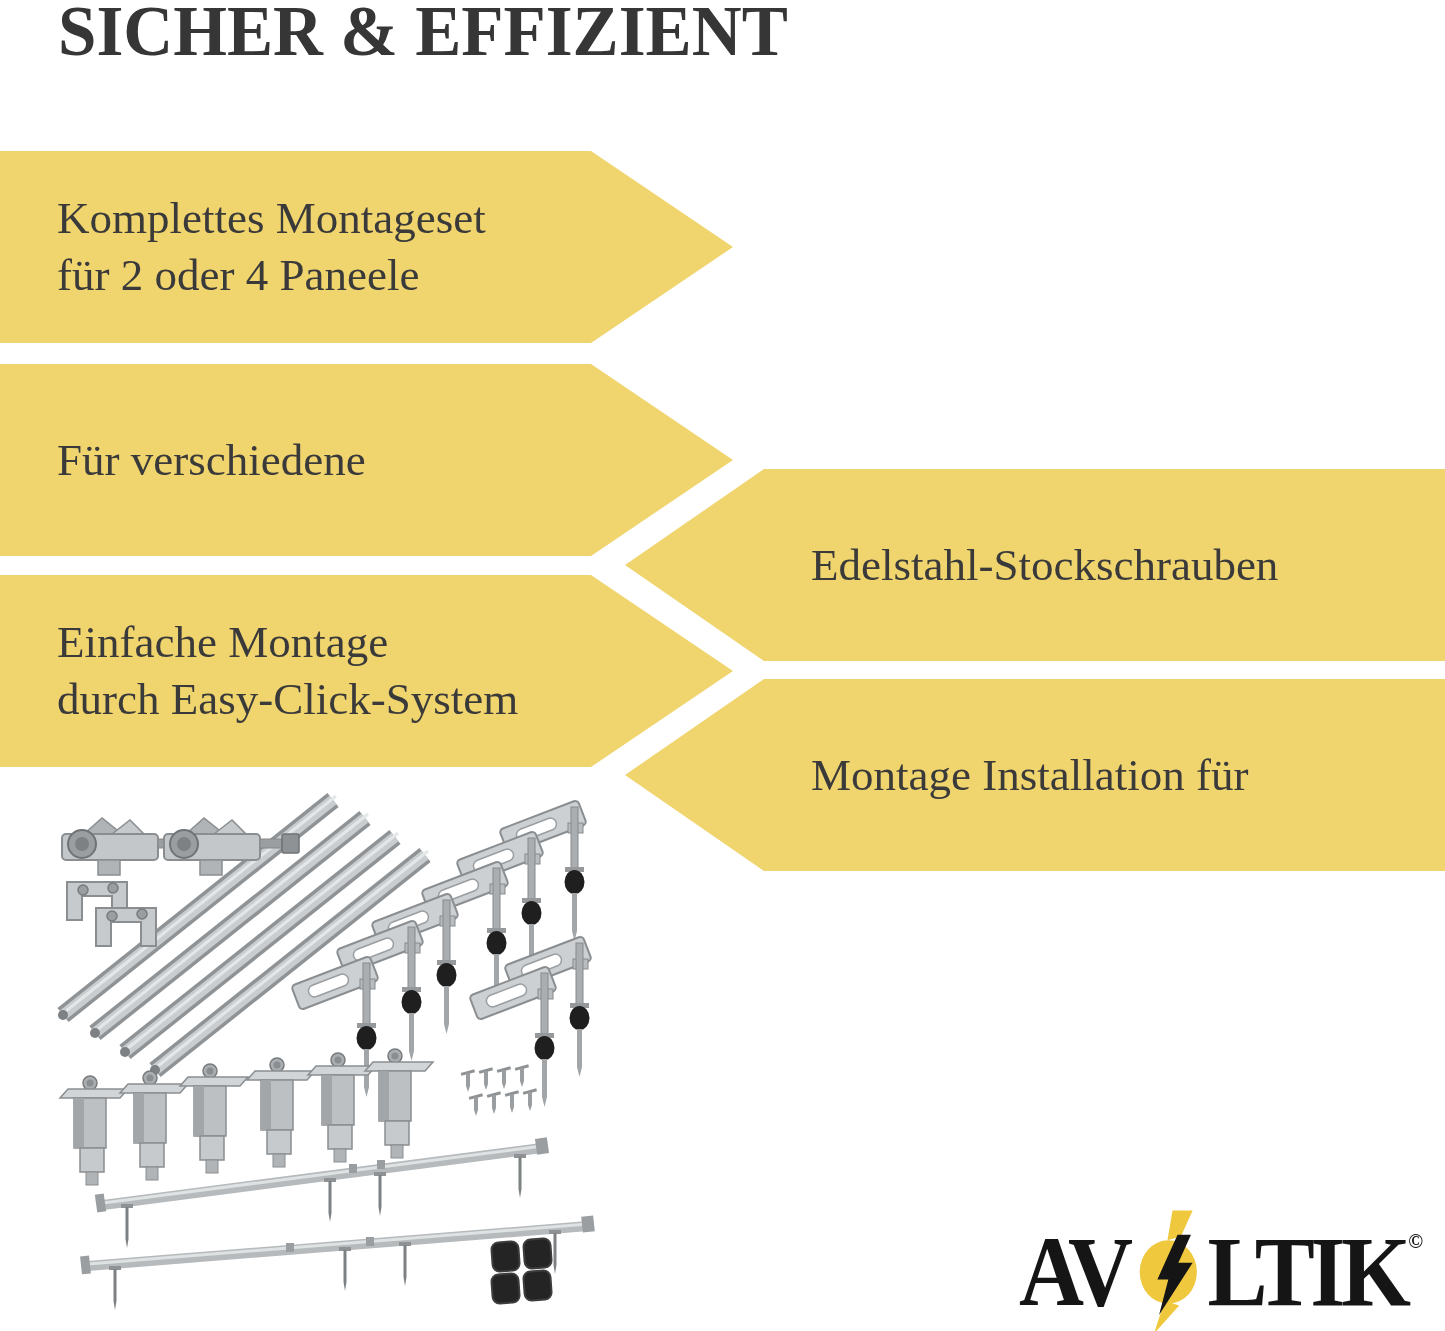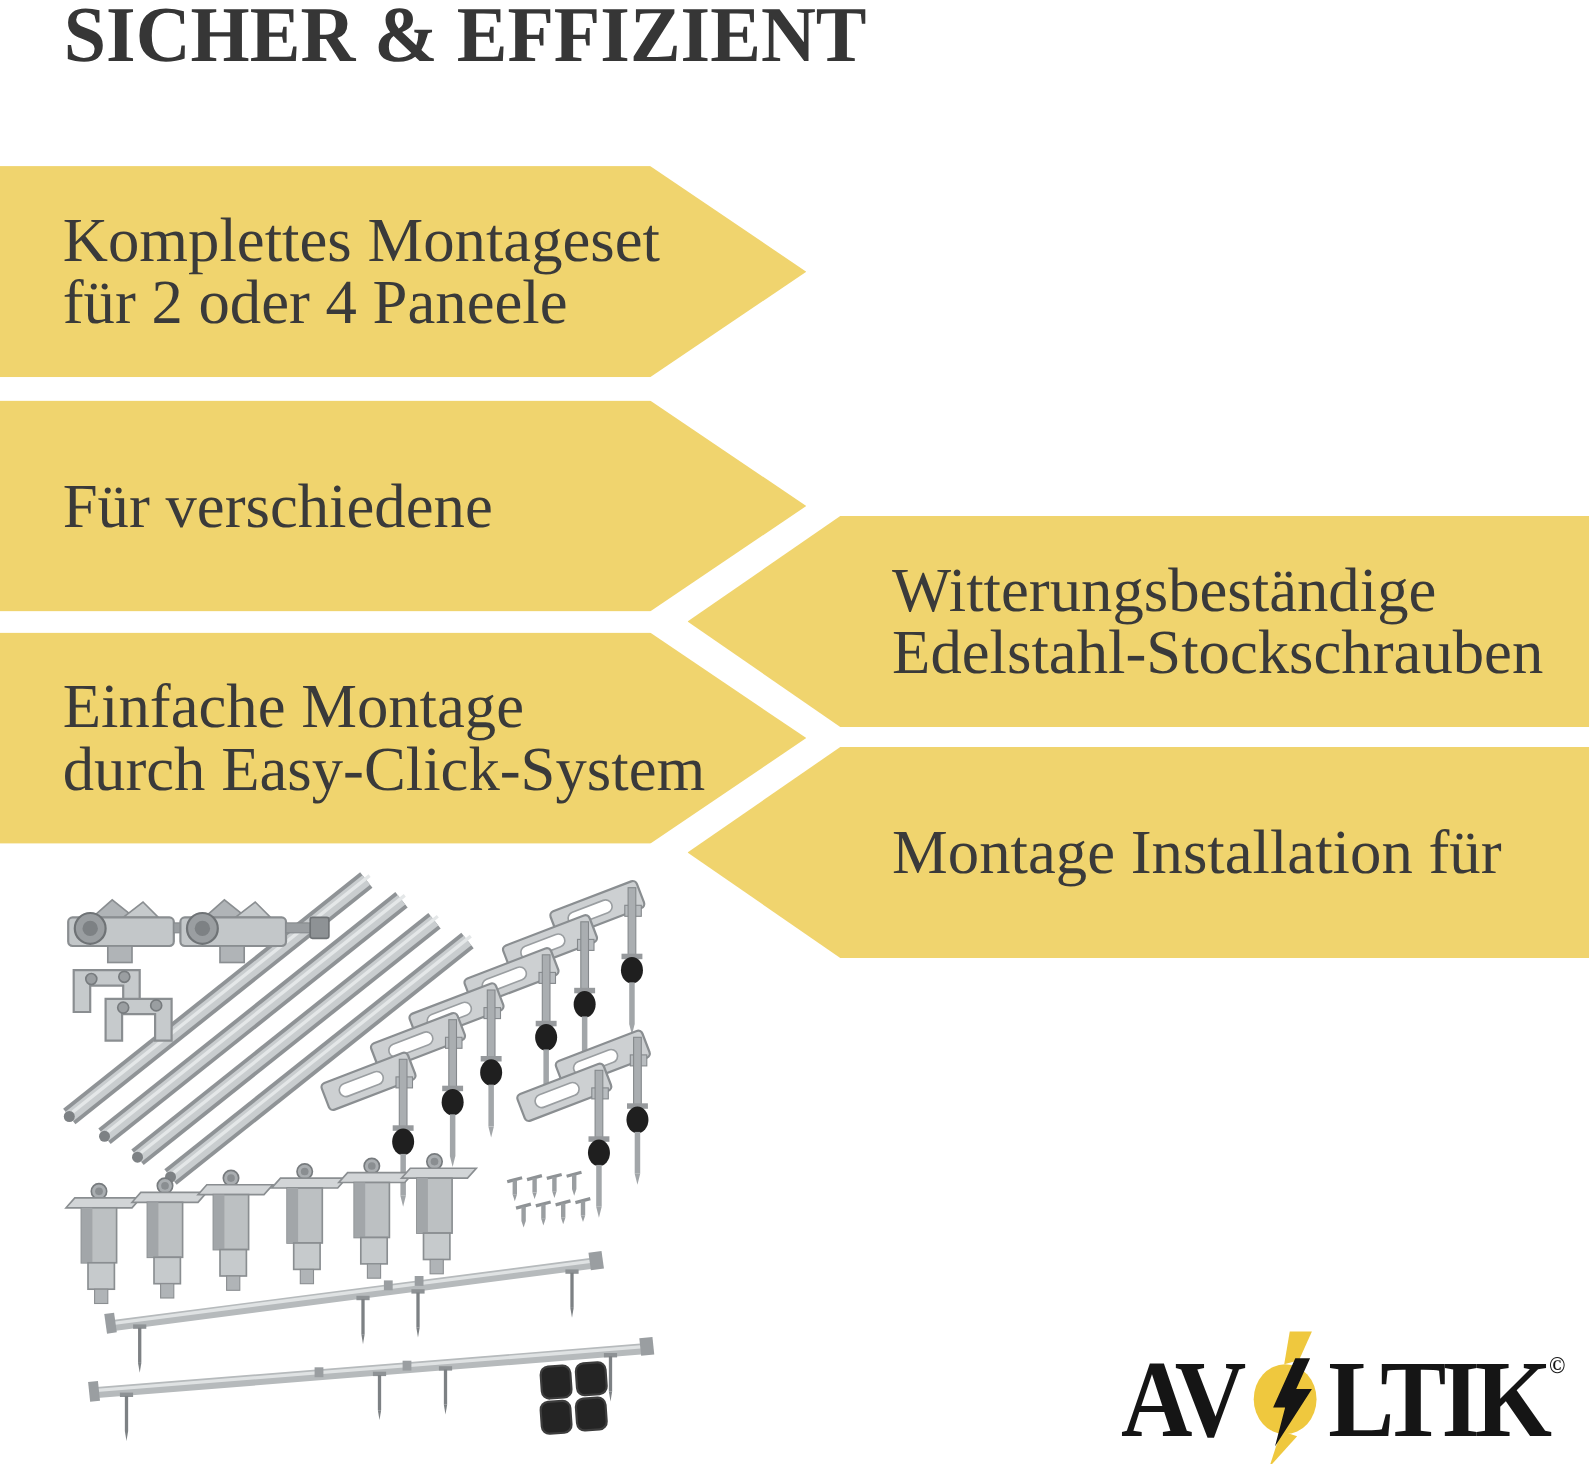--- a/index.html
+++ b/index.html
@@ -5,21 +5,21 @@
   html,body{margin:0;padding:0;background:#fff;}
   #canvas{position:relative;width:1445px;height:1331px;background:var(--bg,#fff);overflow:hidden;
           font-family:Liberation Serif, serif;}
   
   .title{position:absolute;left:58px;top:-10px;font-size:72px;font-weight:700;
          color:var(--title,#363636);letter-spacing:0px;transform:scaleX(.96);transform-origin:left top;
          white-space:nowrap;}
   
   .banner{position:absolute;height:192px;background:var(--yellow,#F0D46E);display:flex;
           flex-direction:column;justify-content:center;color:var(--ink,#3A3A3A);
-          font-size:57px;line-height:57px;}
+          font-size:45px;line-height:57px;}
   .banner .bline{white-space:nowrap;}
   .banner-left{left:0;width:733px;padding-left:57px;box-sizing:border-box;
 
                clip-path:polygon(0 0,591px 0,733px 50%,591px 100%,0 100%);}
   .banner-right{left:625px;width:820px;padding-left:186px;box-sizing:border-box;
                clip-path:polygon(139px 0,820px 0,820px 100%,139px 100%,0 50%);}
   .bl1{top:151px}.bl2{top:364px}.bl3{top:575px}
   .br1{top:259px}.br2{top:469px}.br3{top:679px}
   
   #kit{position:absolute;left:0;top:780px;width:660px;height:551px;}
@@ -45,21 +45,20 @@
   </div>
   <div class="banner banner-left bl2">
     <div class="bline">Für verschiedene</div>
   </div>
   <div class="banner banner-left bl3">
     <div class="bline">Einfache Montage</div>
     <div class="bline">durch Easy-Click-System</div>
   </div>
 
   <div class="banner banner-right br2">
-    <div class="bline">Witterungsbeständige</div>
     <div class="bline">Edelstahl-Stockschrauben</div>
   </div>
   <div class="banner banner-right br3">
     <div class="bline">Montage Installation für</div>
   </div>
 
   <svg id="kit" viewBox="0 0 660 551">
     <defs>
       <g id="hb">
         <rect x="-42" y="-13" width="84" height="26" rx="4" transform="rotate(-21)" fill="#cdd0d2" stroke="#8a8e91" stroke-width="2"></rect>

